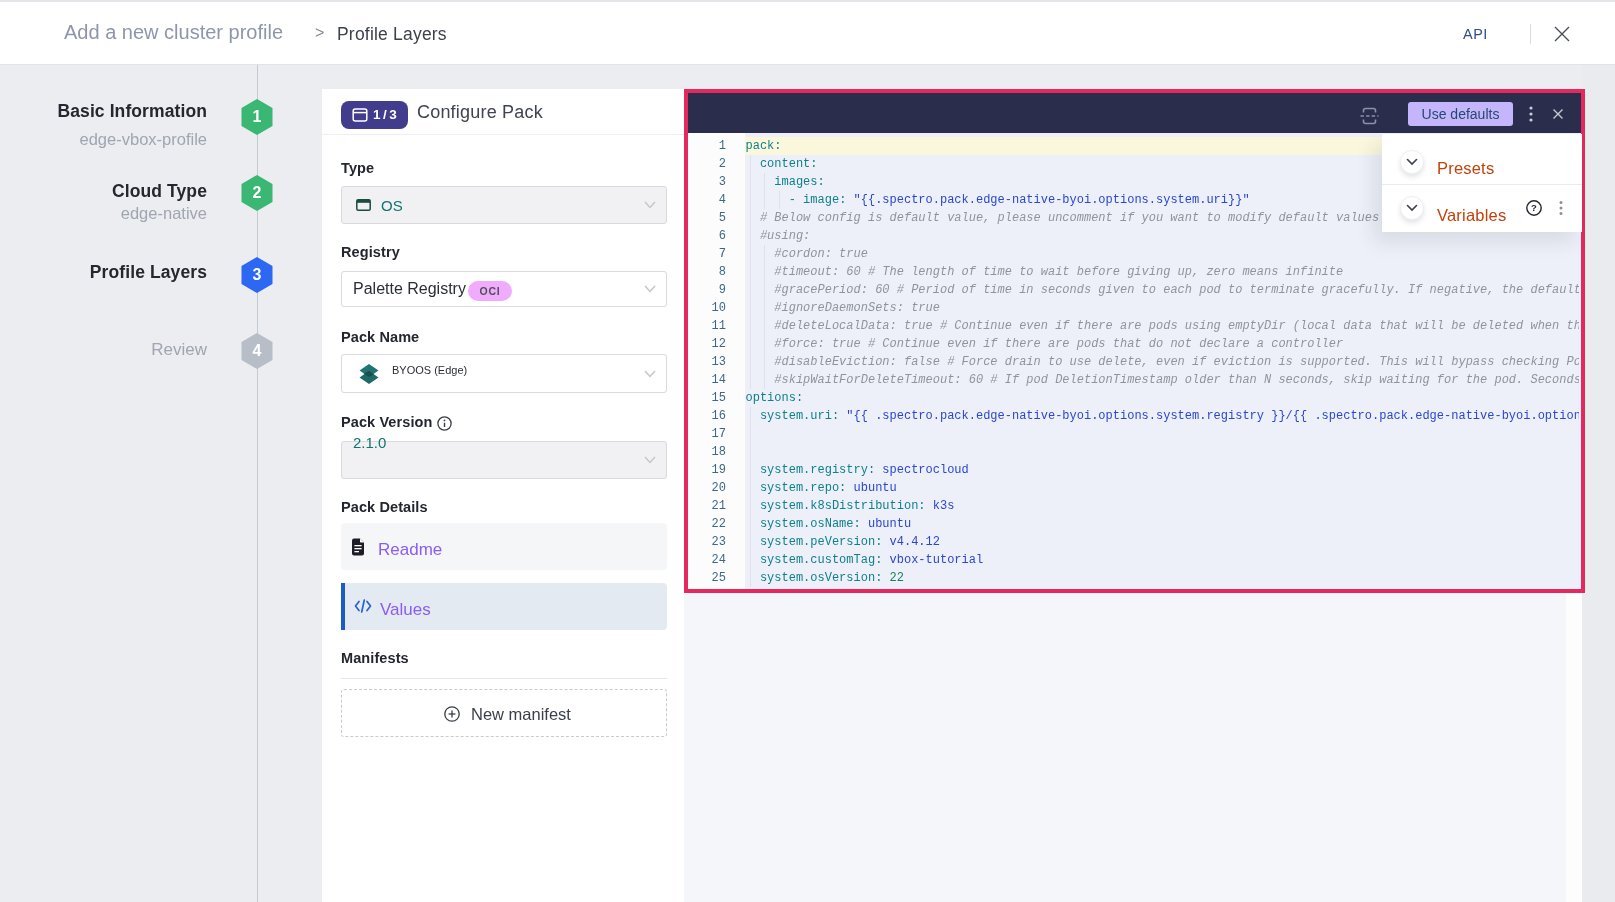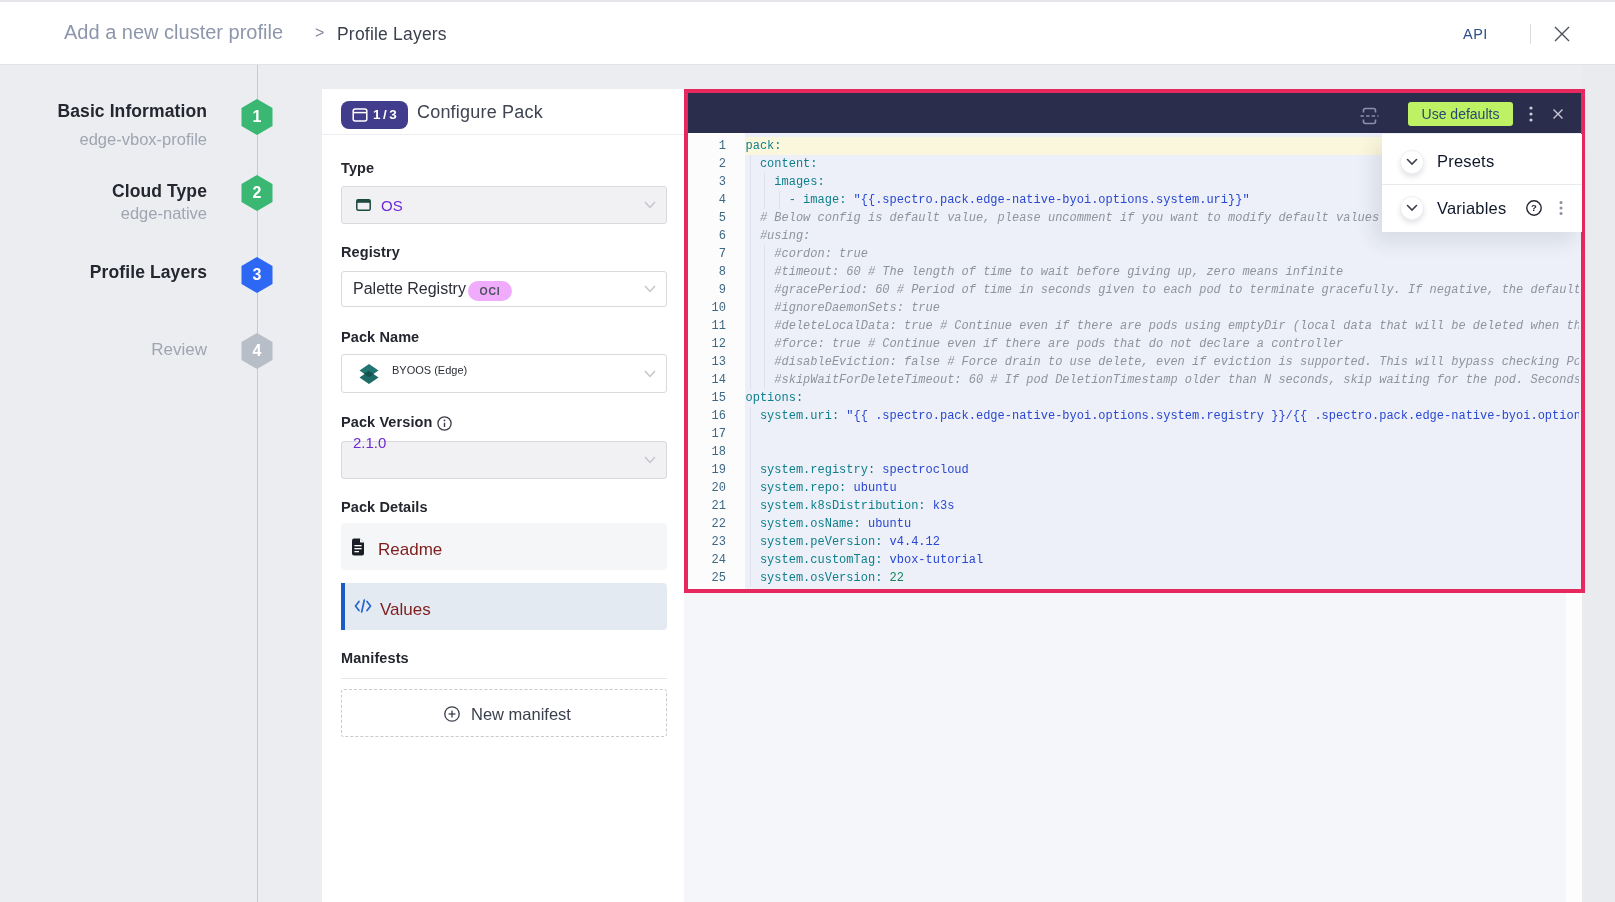--- a/index.html
+++ b/index.html
@@ -29,63 +29,63 @@
   #panel { left:322px; top:89px; width:362px; height:813px; background:#fff; }
   #phead { left:322px; top:89px; width:362px; height:46px; background:#fff; border-bottom:1px solid #eceef1; }
   #pbadge { left:341px; top:101px; width:67px; height:28px; background:#423c8c; border-radius:8px; color:#fff; }
   #pbadge-txt { left:373px; top:107px; font-size:13.5px; font-weight:600; color:#fff; letter-spacing:2.5px; }
   #ptitle { left:417px; top:102px; font-size:18px; color:#3f4352; font-weight:500; letter-spacing:0.2px; }
 
   .flabel { position:absolute; font-size:14.5px; font-weight:700; color:#23262e; letter-spacing:0.1px; }
   .sel { position:absolute; left:341px; width:326px; border:1px solid #d9d9de; border-radius:3px; background:#fff; }
   .sel.dis { background:#f1f1f4; }
   .seltxt { position:absolute; font-size:16px; color:#2b2e37; }
-  .seltxt.dim { color:#6d28d9; font-size:15px; }
+  .seltxt.dim { color:#0f766e; font-size:15px; }
 
   #oci { left:468px; top:281px; width:44px; height:20px; background:#f0abfc; border-radius:10px;
      font-size:10.5px; font-weight:700; color:#4d515b; letter-spacing:0.8px; text-align:center; line-height:20px; }
 
   .rowbtn { position:absolute; left:341px; width:326px; height:47px; border-radius:4px; }
   #readme-row { top:523px; background:#f5f6f8; }
   #values-row { top:583px; background:#e4eaf2; border-left:4px solid #1a5cc4; border-radius:0 4px 4px 0; }
-  .rowtxt { position:absolute; font-size:17px; color:#7f1d1d; }
+  .rowtxt { position:absolute; font-size:17px; color:#8b5cf6; }
 
   #mandiv { left:341px; top:678px; width:326px; height:1px; background:#e4e6ea; }
   #newman { left:341px; top:689px; width:326px; height:48px; border:1px dashed #c7cad1; border-radius:3px; background:#fff; }
   #newman-txt { left:471px; top:705px; font-size:16.5px; color:#3a3f4c; }
 
   
   #pane { left:684px; top:89px; width:898px; height:813px; background:#f5f6fa; }
   #sbar { left:1566px; top:593px; width:16px; height:309px; background:#fdfdfe; }
 
   #editor { left:684px; top:89px; width:901px; height:504px; border:4px solid #e5295e; background:#fff; }
   #ehead { left:688px; top:93px; width:893px; height:40px; background:#2a2e4c; }
   #etitle { left:713px; top:105px; font-size:13.5px; font-weight:600; color:#fff; letter-spacing:0.2px;margin-top:40px; }
-  #usedef { left:1408px; top:102px; width:105px; height:24px; background:#bef264; border-radius:3px;
+  #usedef { left:1408px; top:102px; width:105px; height:24px; background:#c4b5fd; border-radius:3px;
     font-size:14px; color:#27496f; font-weight:500; text-align:center; line-height:24px; }
 
   #gutter { left:688px; top:133px; width:57px; height:456px; background:#fcfcfd; }
   #codebg { left:745px; top:133px; width:836px; height:456px; background:#edf0f8; }
   #yellow { left:745px; top:137px; width:836px; height:18px; background:#fbf7dd; }
 
   #gut-nums { left:688px; top:137px; width:38px; text-align:right; white-space:pre;
     font-family:"Liberation Mono", monospace; font-size:12px; line-height:18px; color:#3d6883; }
   #code { left:745.5px; top:137px; width:833px; height:456px; overflow:hidden;
     font-family:"Liberation Mono", monospace; font-size:12px; line-height:18px; color:#2b2f3a; white-space:pre; }
   .k { color:#0e7f8b; }
   .v { color:#2947d1; }
   .c { color:#8e949f; font-style:italic; }
   .n { color:#17805a; }
   .ig { position:absolute; width:1px; background:#dde1ea; }
 
   
   #dd { left:1382px; top:134px; width:200px; height:98px; background:#fff;
      box-shadow:-8px 10px 18px rgba(30,35,60,0.10); }
   #dd-div { left:1382px; top:183.5px; width:200px; height:1px; background:#e8eaee; }
-  .ddtxt { position:absolute; font-size:16.5px; color:#0f172a; font-weight:500; letter-spacing:0.2px; }
+  .ddtxt { position:absolute; font-size:16.5px; color:#c2410c; font-weight:500; letter-spacing:0.2px;margin-top:7px; }
   .ddcirc { position:absolute; width:24px; height:24px; border-radius:50%; background:#fff;
      border:1px solid #edeff3; box-shadow:0 3px 5px rgba(30,35,60,0.12); }
 </style>
 </head>
 <body>
   <div class="abs" id="topbar"></div>
   <div class="abs" id="crumb-light">Add a new cluster profile</div>
   <div class="abs" id="crumb-gt">&gt;</div>
   <div class="abs" id="crumb-dark">Profile Layers</div>
   <div class="abs" id="api">API</div>

